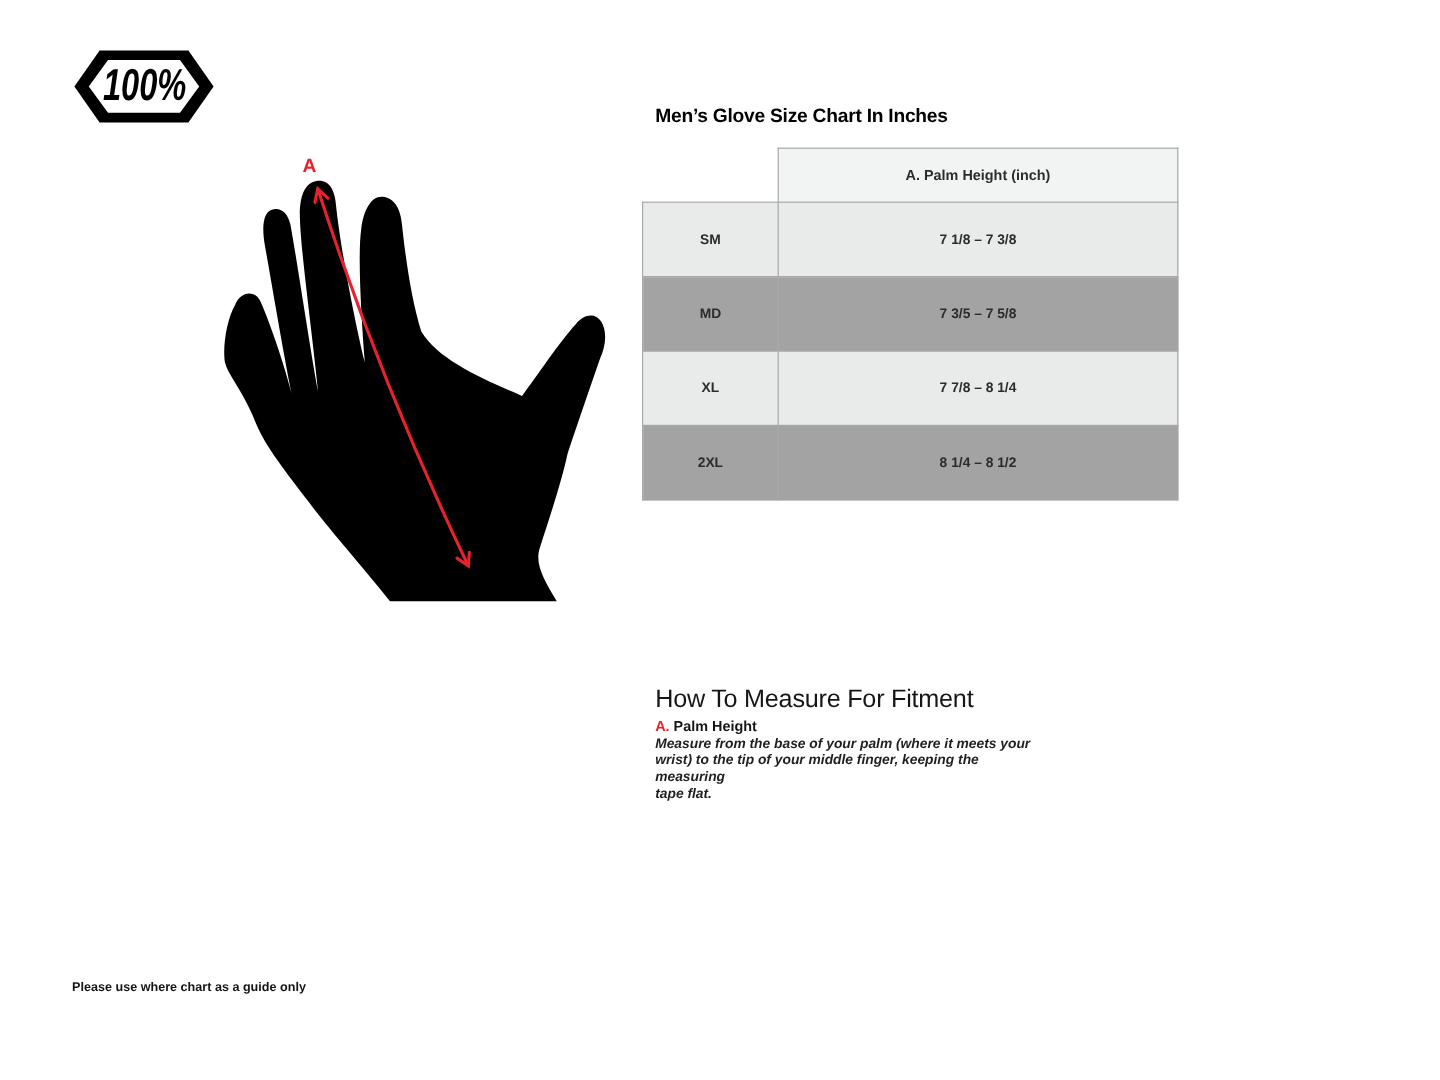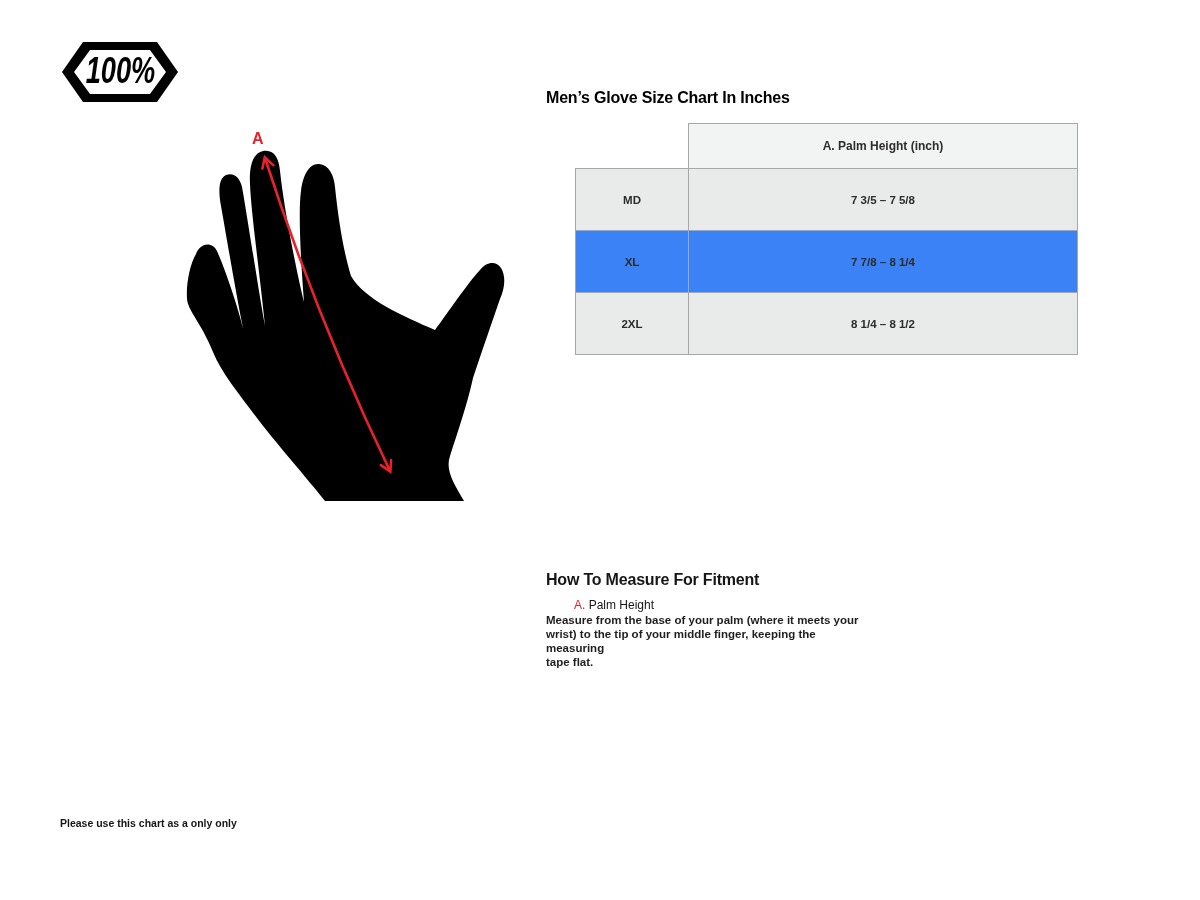--- a/index.html
+++ b/index.html
@@ -25,49 +25,49 @@
   }
   #measure-arrow { stroke:var(--accent_red); }
   #arrowhead path { stroke:var(--accent_red); fill:none; }
 
   
   #chart-title {
     left:546px; top:89px;
     font-size:16px; font-weight:bold; letter-spacing:-0.2px; color:#000000;
   }
   #size-table {
-    position:absolute; left:575px; top:123px; width:503px;
+    position:absolute; left:535px; top:123px; width:447px;
     border-collapse:collapse; table-layout:fixed;
   }
   #size-table th, #size-table td {
     border:1px solid var(--table_border);
     text-align:center; vertical-align:middle;
   }
   #size-table thead th {
     height:45px;
     background:var(--table_header_bg);
     font-weight:bold; font-size:12px; color:#2c2c2c;
   }
   #size-table thead th.blank { border:none; background:transparent; }
   #size-table tbody td {
     height:62px;
     font-size:11.5px; font-weight:bold; color:#2c2c2c;
-    background:#3b82f6;
+    background:#a3a3a3;
   }
   #size-table tbody tr:nth-child(odd) td { background:var(--table_row_alt_bg); }
 
   
   #measure-title {
     left:546px; top:571px;
-    font-size:16px; font-weight:bold; letter-spacing:-0.2px; color:#161616;
+    font-size:21px; font-weight:normal; letter-spacing:-0.2px; color:#161616;
   }
   #measure-item { left:546px; top:598px; width:316px; font-size:11.5px; line-height:14px; }
-  #measure-item .heading { font-weight:normal; font-size:12px; margin-bottom:1px; color:#161616;margin-left:28px; }
+  #measure-item .heading { font-weight:bold; font-size:12px; margin-bottom:1px; color:#161616; }
   .measure-letter { color:var(--accent_red); }
-  #measure-desc { white-space:pre-line; font-weight:bold; color:#1f1f1f; }
+  #measure-desc { white-space:pre-line; font-weight:bold; color:#1f1f1f;font-style:italic; }
 
   
   #disclaimer {
     left:60px; top:817px;
     font-size:10.5px; font-weight:bold; line-height:12.5px; color:#151515;
   }
 </style>
 </head>
 <body>
 
@@ -124,20 +124,24 @@
       <col>
     </colgroup>
   <thead>
     <tr>
       <th class="blank"></th>
       <th>A. Palm Height (inch)</th>
     </tr>
   </thead>
   <tbody id="size-rows">
       <tr>
+        <td>SM</td>
+        <td>7 1/8 – 7 3/8</td>
+      </tr>
+      <tr>
         <td>MD</td>
         <td>7 3/5 – 7 5/8</td>
       </tr>
       <tr>
         <td>XL</td>
         <td>7 7/8 – 8 1/4</td>
       </tr>
       <tr>
         <td>2XL</td>
         <td>8 1/4 – 8 1/2</td>
@@ -151,14 +155,14 @@
   <div class="heading">
     <span class="measure-letter">A.</span>
     <span class="measure-name">Palm Height</span>
   </div>
   <div id="measure-desc">Measure from the base of your palm (where it meets your
 wrist) to the tip of your middle finger, keeping the measuring
 tape flat.</div>
 </div>
 
 <div id="disclaimer" class="abs">
-  <div>Please use this chart as a only only</div>
+  <div>Please use where chart as a guide only</div>
 </div>
 
 </body></html>

